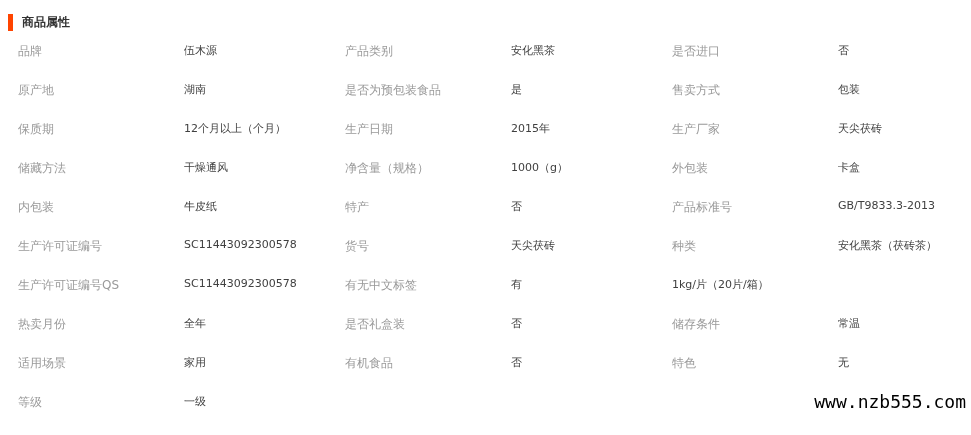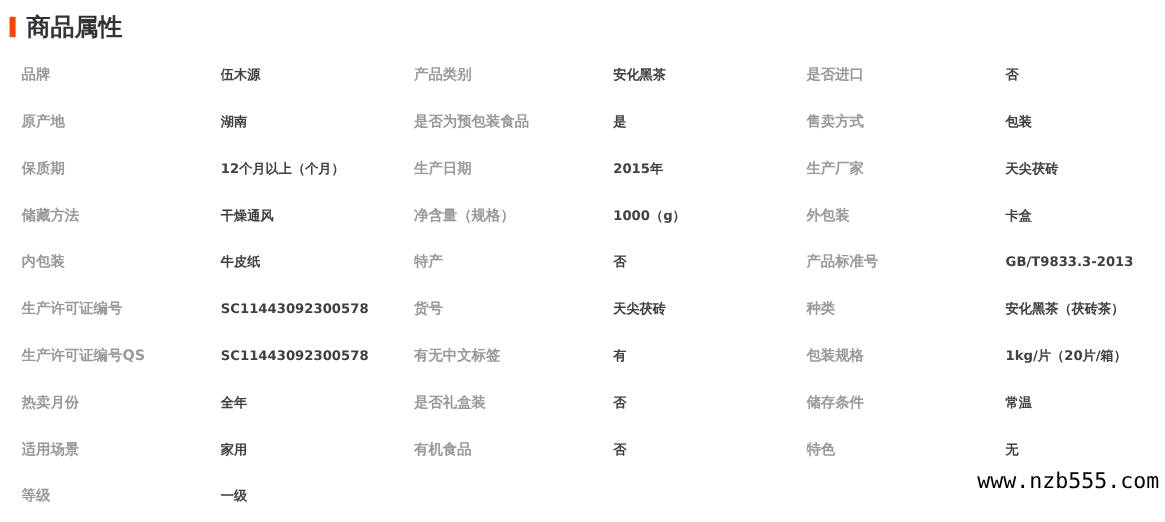--- a/index.html
+++ b/index.html
@@ -21,38 +21,37 @@
     height: 20px;
   }
   .accent-bar {
     display: inline-block;
     width: 5px;
     height: 17px;
     background: #ff4400;
     margin-right: 9px;
   }
   .title {
-    font-size: 20px;
+    font-size: 12px;
     font-weight: bold;
     color: #333333;
     margin: 0;
     line-height: 20px;
   }
   .attr-grid {
     margin: 11px 0 0 18px;
     display: grid;
     grid-template-columns: 327px 327px 327px;
     grid-auto-rows: 39px;
     grid-auto-flow: row;
   }
   .cell {
     display: flex;
-    align-items: center;
+    align-items: flex-start;
     overflow: hidden;
-    font-weight: bold;
   }
   .label {
     flex: 0 0 166px;
     width: 166px;
     color: #999999;
     font-size: 12px;
     white-space: nowrap;
   }
   .value {
     color: #404040;
@@ -154,21 +153,20 @@
       </div>
       <div class="cell">
         <span class="label">生产许可证编号QS</span>
         <span class="value">SC11443092300578</span>
       </div>
       <div class="cell">
         <span class="label">有无中文标签</span>
         <span class="value">有</span>
       </div>
       <div class="cell">
-        <span class="label">包装规格</span>
         <span class="value">1kg/片（20片/箱）</span>
       </div>
       <div class="cell">
         <span class="label">热卖月份</span>
         <span class="value">全年</span>
       </div>
       <div class="cell">
         <span class="label">是否礼盒装</span>
         <span class="value">否</span>
       </div>

